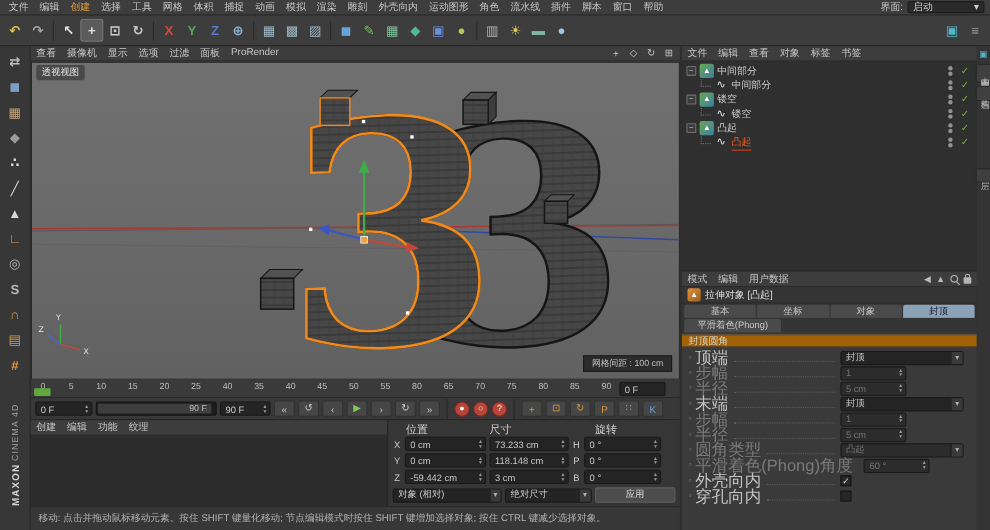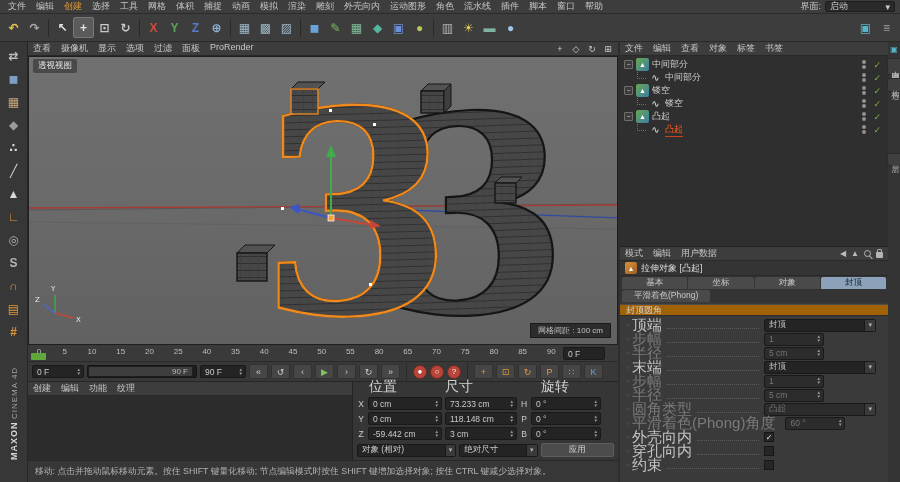--- a/index.html
+++ b/index.html
@@ -51,21 +51,21 @@
 .field.select{width:112px}
 .stepper{display:inline-flex;flex-direction:column;justify-content:center;line-height:4px;font-size:4.5px;color:#9a9a9a;flex:0 0 auto}
 .caret{color:#b0b0b0;font-size:7px;background:#3a3a3a;align-self:stretch;display:flex;align-items:center;padding:0 3px;margin-right:-2px;border-left:1px solid #191919}
 .slider{width:110px;height:13px;background:#1e1e1e;border:1px solid #151515;border-radius:2px;position:relative;flex:0 0 auto}
 .slider .handle{position:absolute;left:1px;top:1px;bottom:1px;right:4px;background:#3e3e3e;border-radius:1px;display:flex;align-items:center;justify-content:flex-end;padding:0 4px;font-size:8px;color:#b8b8b8}
 
 .mat-wrap{position:absolute;left:28px;top:382px;width:325px;height:78px;background:#2c2c2c;border-right:1px solid #232323}
 .mat-menu{height:14px;background:#3d3d3d;display:flex;align-items:center;border-bottom:1px solid #292929}
 .mat-empty{height:64px}
 .coord-wrap{position:absolute;left:353px;top:382px;width:265px;height:78px;background:#363636;padding:2px 4px}
-.coord-headers{display:flex;gap:3px;height:12px;align-items:flex-end;color:#d2d2d2;font-size:14px}
+.coord-headers{display:flex;gap:3px;height:12px;align-items:flex-start;color:#d2d2d2;font-size:10px}
 .coord-header.h1{width:85px;padding-left:12px}.coord-header.h2{width:83px}.coord-header.h3{width:80px;padding-left:10px}
 .coord-row{display:flex;align-items:center;height:15px;gap:3px}
 .axis-label{width:8px;text-align:center;color:#cccccc;font-size:8.5px;flex:0 0 auto}
 .coord-footer{display:flex;gap:3px;margin-top:2px;align-items:center}
 .apply-btn{background:#4c4c4c;border:1px solid #5d5d5d;color:#dadada;font-size:8.5px;height:14px;width:78px;border-radius:2px;font-family:inherit}
 
 .statusbar{position:absolute;left:28px;top:460px;width:590px;height:22px;background:#373737;display:flex;align-items:center;padding:0 7px;color:#b2b2b2;font-size:8.8px;border-top:1px solid #282828;white-space:nowrap;overflow:hidden}
 
 .right-col{position:absolute;left:620px;top:42px;width:268px;height:440px;background:#313131}
 .om{position:absolute;left:0;top:0;width:268px;height:205px;background:#2f2f2f;border-bottom:1px solid #242424}
@@ -709,28 +709,20 @@
             </span>
           </div>
           <div class="attr-row">
             <span class="anim-dot">○</span>
             <span class="attr-label">穿孔向内</span>
             <span class="leader"></span>
             <span class="attr-ctl">
               <span class="cb"></span>
             </span>
           </div>
-          <div class="attr-row">
-            <span class="anim-dot">○</span>
-            <span class="attr-label">约束</span>
-            <span class="leader"></span>
-            <span class="attr-ctl">
-              <span class="cb"></span>
-            </span>
-          </div>
         </div>
     </div>
   </div>
 
   <div class="right-strip">
     <span class="strip-icon">▣</span>
     <div class="rs-tabs">
         <span class="vtab">内容浏览器</span>
         <span class="vtab">构造</span>
         <span class="vtab">层</span>

